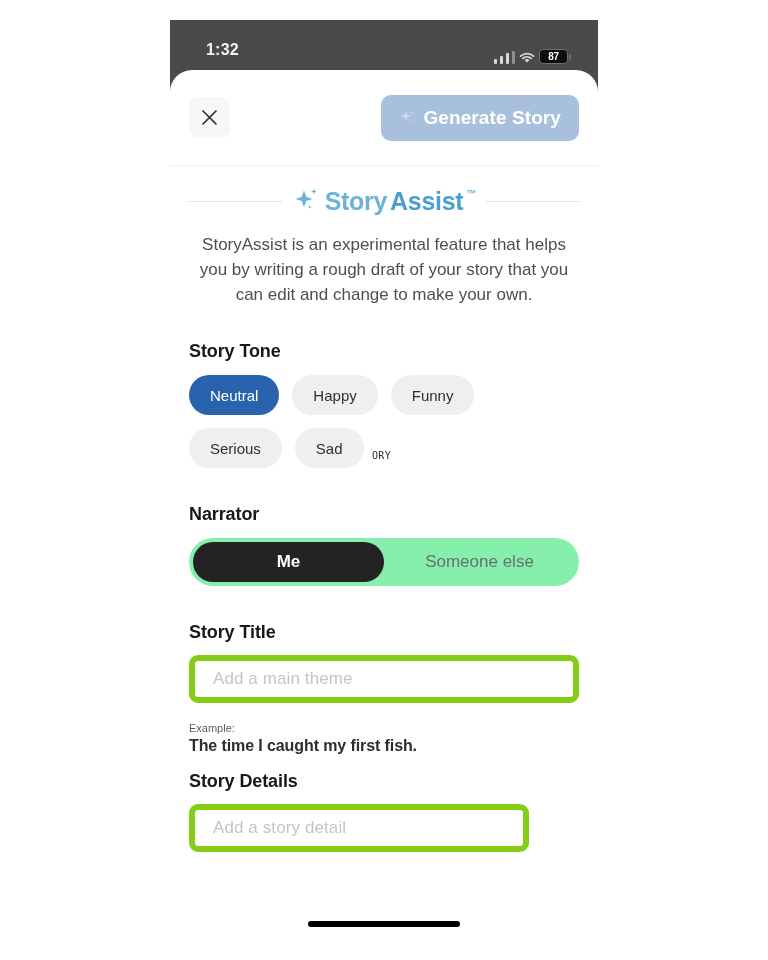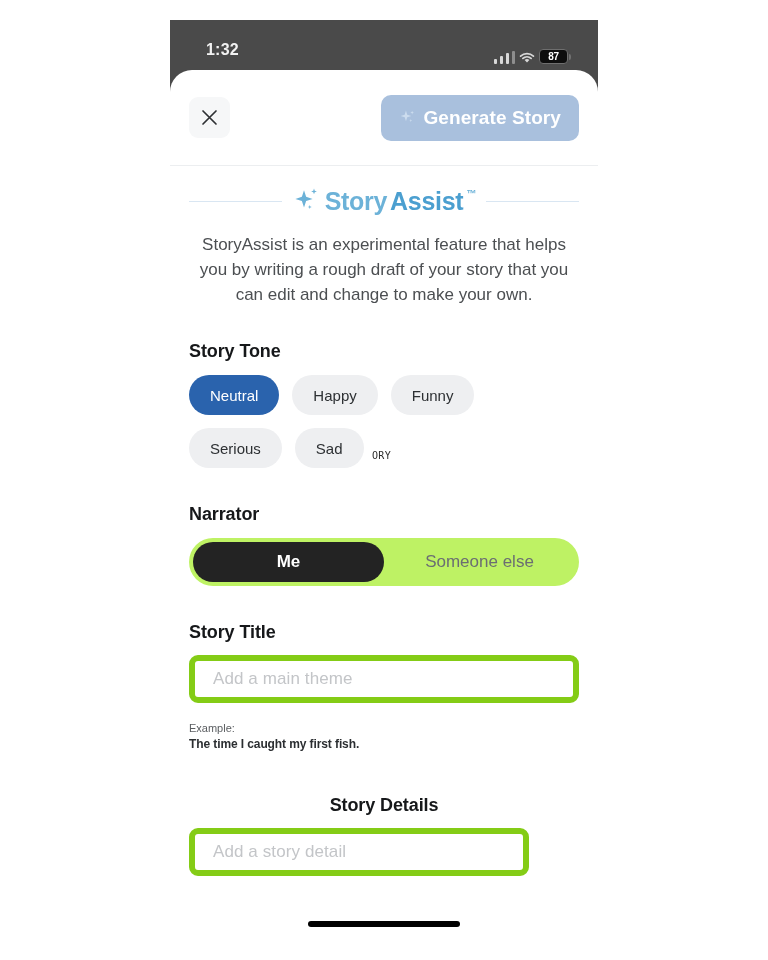--- a/index.html
+++ b/index.html
@@ -120,21 +120,21 @@
   }
 
   
   .sec-title {
     font-size: 18px; font-weight: bold; color: #16181a;
     letter-spacing: -0.1px;
   }
   .sec-tone  { margin-top: 34px; }
   .sec-narr  { margin-top: 36px; }
   .sec-title2 { margin-top: 36px; }
-  .sec-title3 { margin-top: 44px; text-align: center; }
+  .sec-title3 { margin-top: 16px; }
 
   
   .chips {
     display: flex; flex-wrap: wrap;
     gap: 13px; margin-top: 13px;
     position: relative;
   }
   .chip {
     height: 40px; padding: 0 21px;
     border-radius: 20px;
@@ -148,21 +148,21 @@
     position: absolute;
     left: 183px; top: 75px;
     font-family: "DejaVu Sans Mono", monospace;
     font-size: 10px; color: #2b2b2b; letter-spacing: 0.3px;
   }
 
   
   .seg {
     margin-top: 13px;
     height: 48px;
-    background: #bef264;
+    background: #86efac;
     border-radius: 24px;
     display: flex; align-items: center;
     padding: 4px;
   }
   .seg-item {
     flex: 1; height: 40px;
     display: flex; align-items: center; justify-content: center;
     border-radius: 20px;
     font-size: 17px; color: #6b6e72;
   }
@@ -178,21 +178,21 @@
     border-radius: 9px;
     display: flex; align-items: center;
     padding: 0 18px;
     background: #fff;
   }
   .field.narrow { width: 340px; }
   .field .ph { font-size: 17px; color: #c3c5c8; letter-spacing: 0.1px; }
 
   .example { margin-top: 19px; }
   .example .lbl  { font-size: 11px; color: #5a5d60; }
-  .example .text { font-size: 12px; font-weight: bold; color: #2b2e31; margin-top: 3px; letter-spacing: -0.1px; }
+  .example .text { font-size: 16px; font-weight: bold; color: #2b2e31; margin-top: 3px; letter-spacing: -0.1px; }
 
   
   .home-ind {
     position: absolute;
     left: 50%; transform: translateX(-50%);
     bottom: 14px;
     width: 152px; height: 6px;
     background: #000;
     border-radius: 3px;
   }

